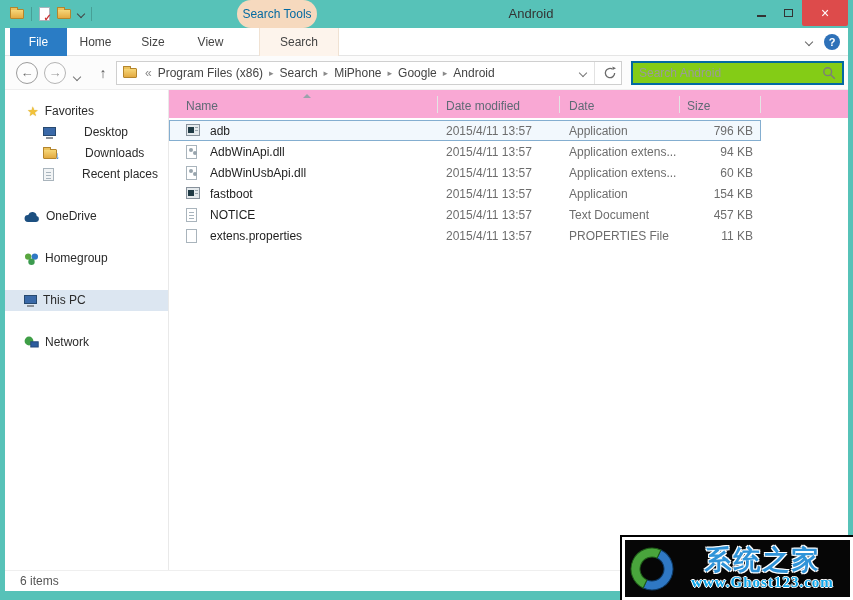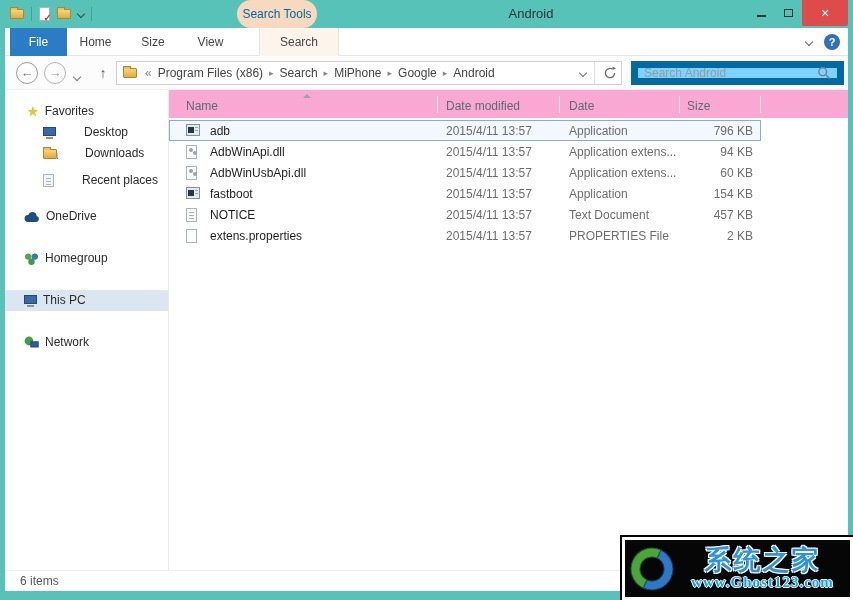--- a/index.html
+++ b/index.html
@@ -53,21 +53,21 @@
   .nav-up { position:absolute; left:88px; top:6px; width:20px; height:22px; text-align:center; line-height:22px; color:#555; font-size:14px; }
 
   .addressbox { position:absolute; left:111px; top:5px; width:506px; height:24px; background:#fff; border:1px solid #cfcfcf; display:flex; align-items:center; padding:0 4px; }
   .addressbox .folder-ic { margin:0 6px 0 2px; flex:none; }
   .crumb { color:#444; padding:0 4px; white-space:nowrap; }
   .crumb-sep { color:#8a8a8a; font-size:9px; padding:0 2px; }
   .overflow-glyph { color:#8a8a8a; padding:0 2px; }
   .addr-right { margin-left:auto; display:flex; align-items:center; gap:8px; }
   .addr-divider { width:1px; height:22px; background:#e2e2e2; }
 
-  .searchbox { position:absolute; left:626px; top:5px; width:213px; height:24px; background:#7dd3fc; border:7px solid #0369a1; display:flex; align-items:center; padding:0 6px; }
+  .searchbox { position:absolute; left:626px; top:5px; width:213px; height:24px; background:#84cc16; border:2px solid #0369a1; display:flex; align-items:center; padding:0 6px; }
   .searchbox input { flex:1; border:none; outline:none; font-family:"Liberation Sans", sans-serif; font-size:12px; color:#444; background:transparent; }
   .searchbox input::placeholder { color:#9a9a9a; }
 
   
   .sidebar { position:absolute; left:5px; top:90px; width:163px; height:480px; background:#fff; }
   .side-item { position:absolute; left:0; width:163px; height:21px; line-height:21px; display:flex; align-items:center; color:#2b2b2b; }
   .side-item .lab { padding-left:6px; }
   .ind-group { padding-left:22px; }
   .ind-child { padding-left:38px;gap:22px; }
   .ind-root  { padding-left:19px; }
@@ -210,21 +210,21 @@
     <div class="side-item ind-child" style="top:32px;">
       <span class="monitor-ic"></span>
       <span class="lab">Desktop</span>
     </div>
     <div class="side-item ind-child" style="top:53px;">
       <span class="folder-ic dlfolder">
           <span class="dl-arrow">↓</span>
         </span>
       <span class="lab">Downloads</span>
     </div>
-    <div class="side-item ind-child" style="top:80px;">
+    <div class="side-item ind-child" style="top:74px;">
       <span class="recent-ic"></span>
       <span class="lab">Recent places</span>
     </div>
 
     <div class="side-item ind-root" style="top:116px;">
       <svg width="16" height="12" viewBox="0 0 16 12">
           <path d="M4 11 h8.2 a3 3 0 0 0 .5-5.9 A4.4 4.4 0 0 0 4.2 3.9 A3.5 3.5 0 0 0 4 11 z" fill="#1c4f80"></path>
         </svg>
       <span class="lab">OneDrive</span>
     </div>
@@ -297,21 +297,21 @@
       <span class="fname">NOTICE</span>
       <span class="fdate">2015/4/11 13:57</span>
       <span class="ftype">Text Document</span>
       <span class="fsize">457 KB</span>
     </div>
     <div class="frow">
       <span class="fic fpage"></span>
       <span class="fname">extens.properties</span>
       <span class="fdate">2015/4/11 13:57</span>
       <span class="ftype">PROPERTIES File</span>
-      <span class="fsize">2 KB</span>
+      <span class="fsize">11 KB</span>
     </div>
   </div>
 
   <div class="statusbar">
     <span class="status-count">6 items</span>
   </div>
 
   <div class="watermark">
     <svg class="wm-logo" width="46" height="46" viewBox="0 0 46 46">
       <g transform="rotate(25 23 23)">

